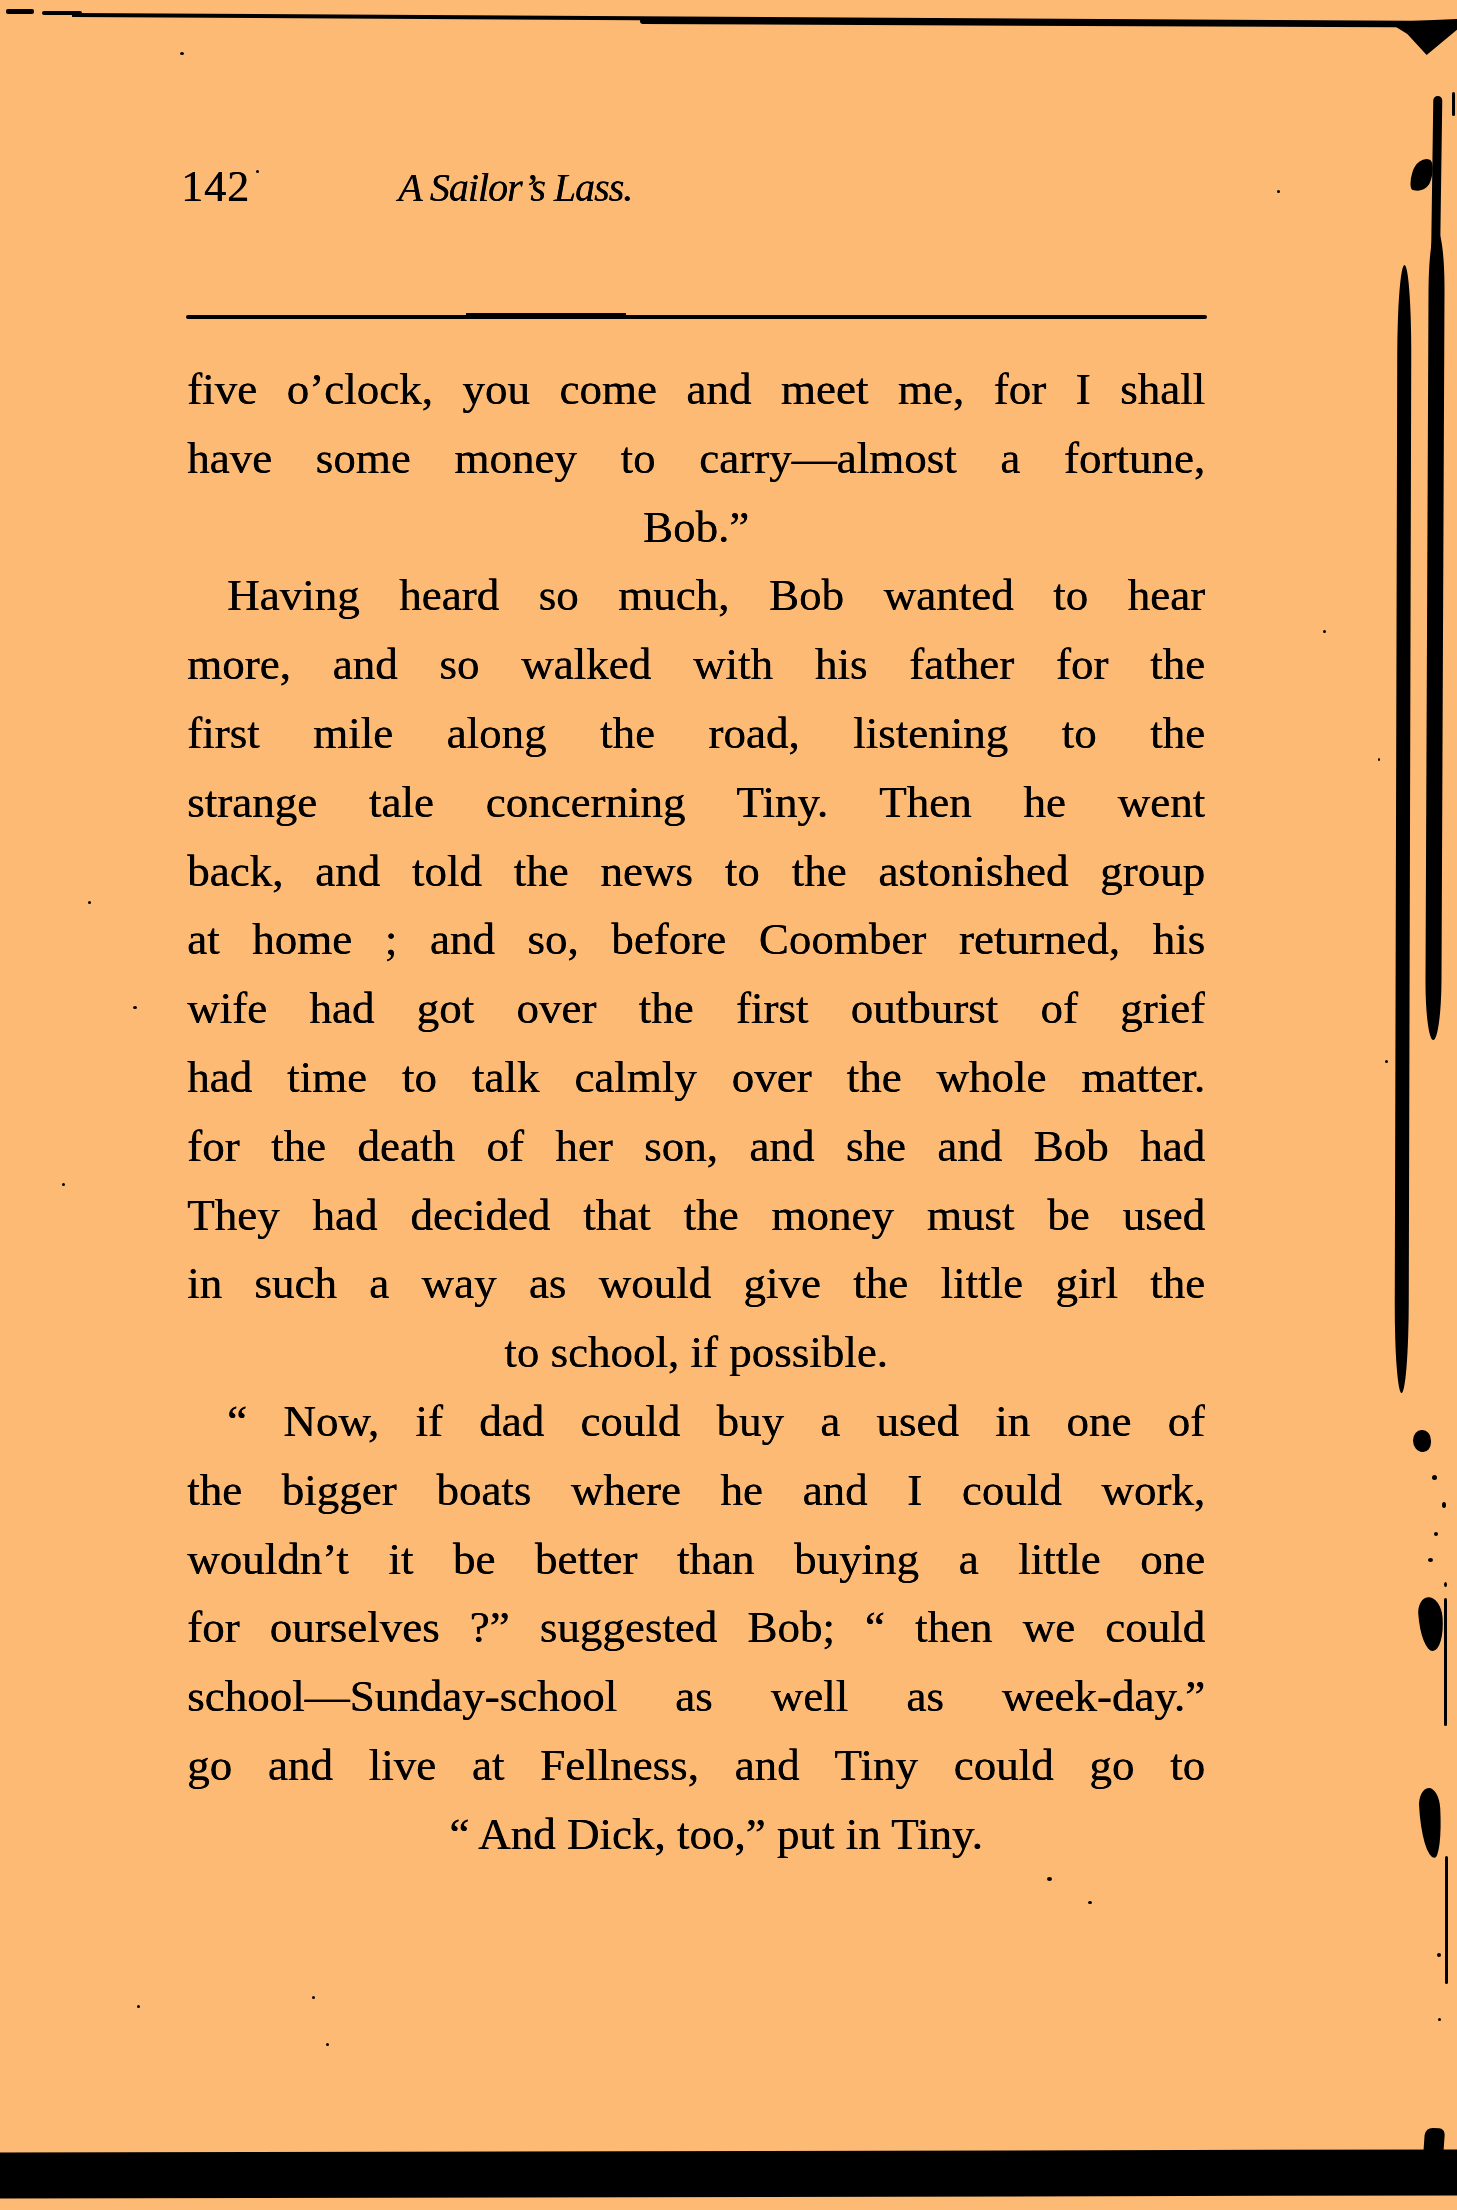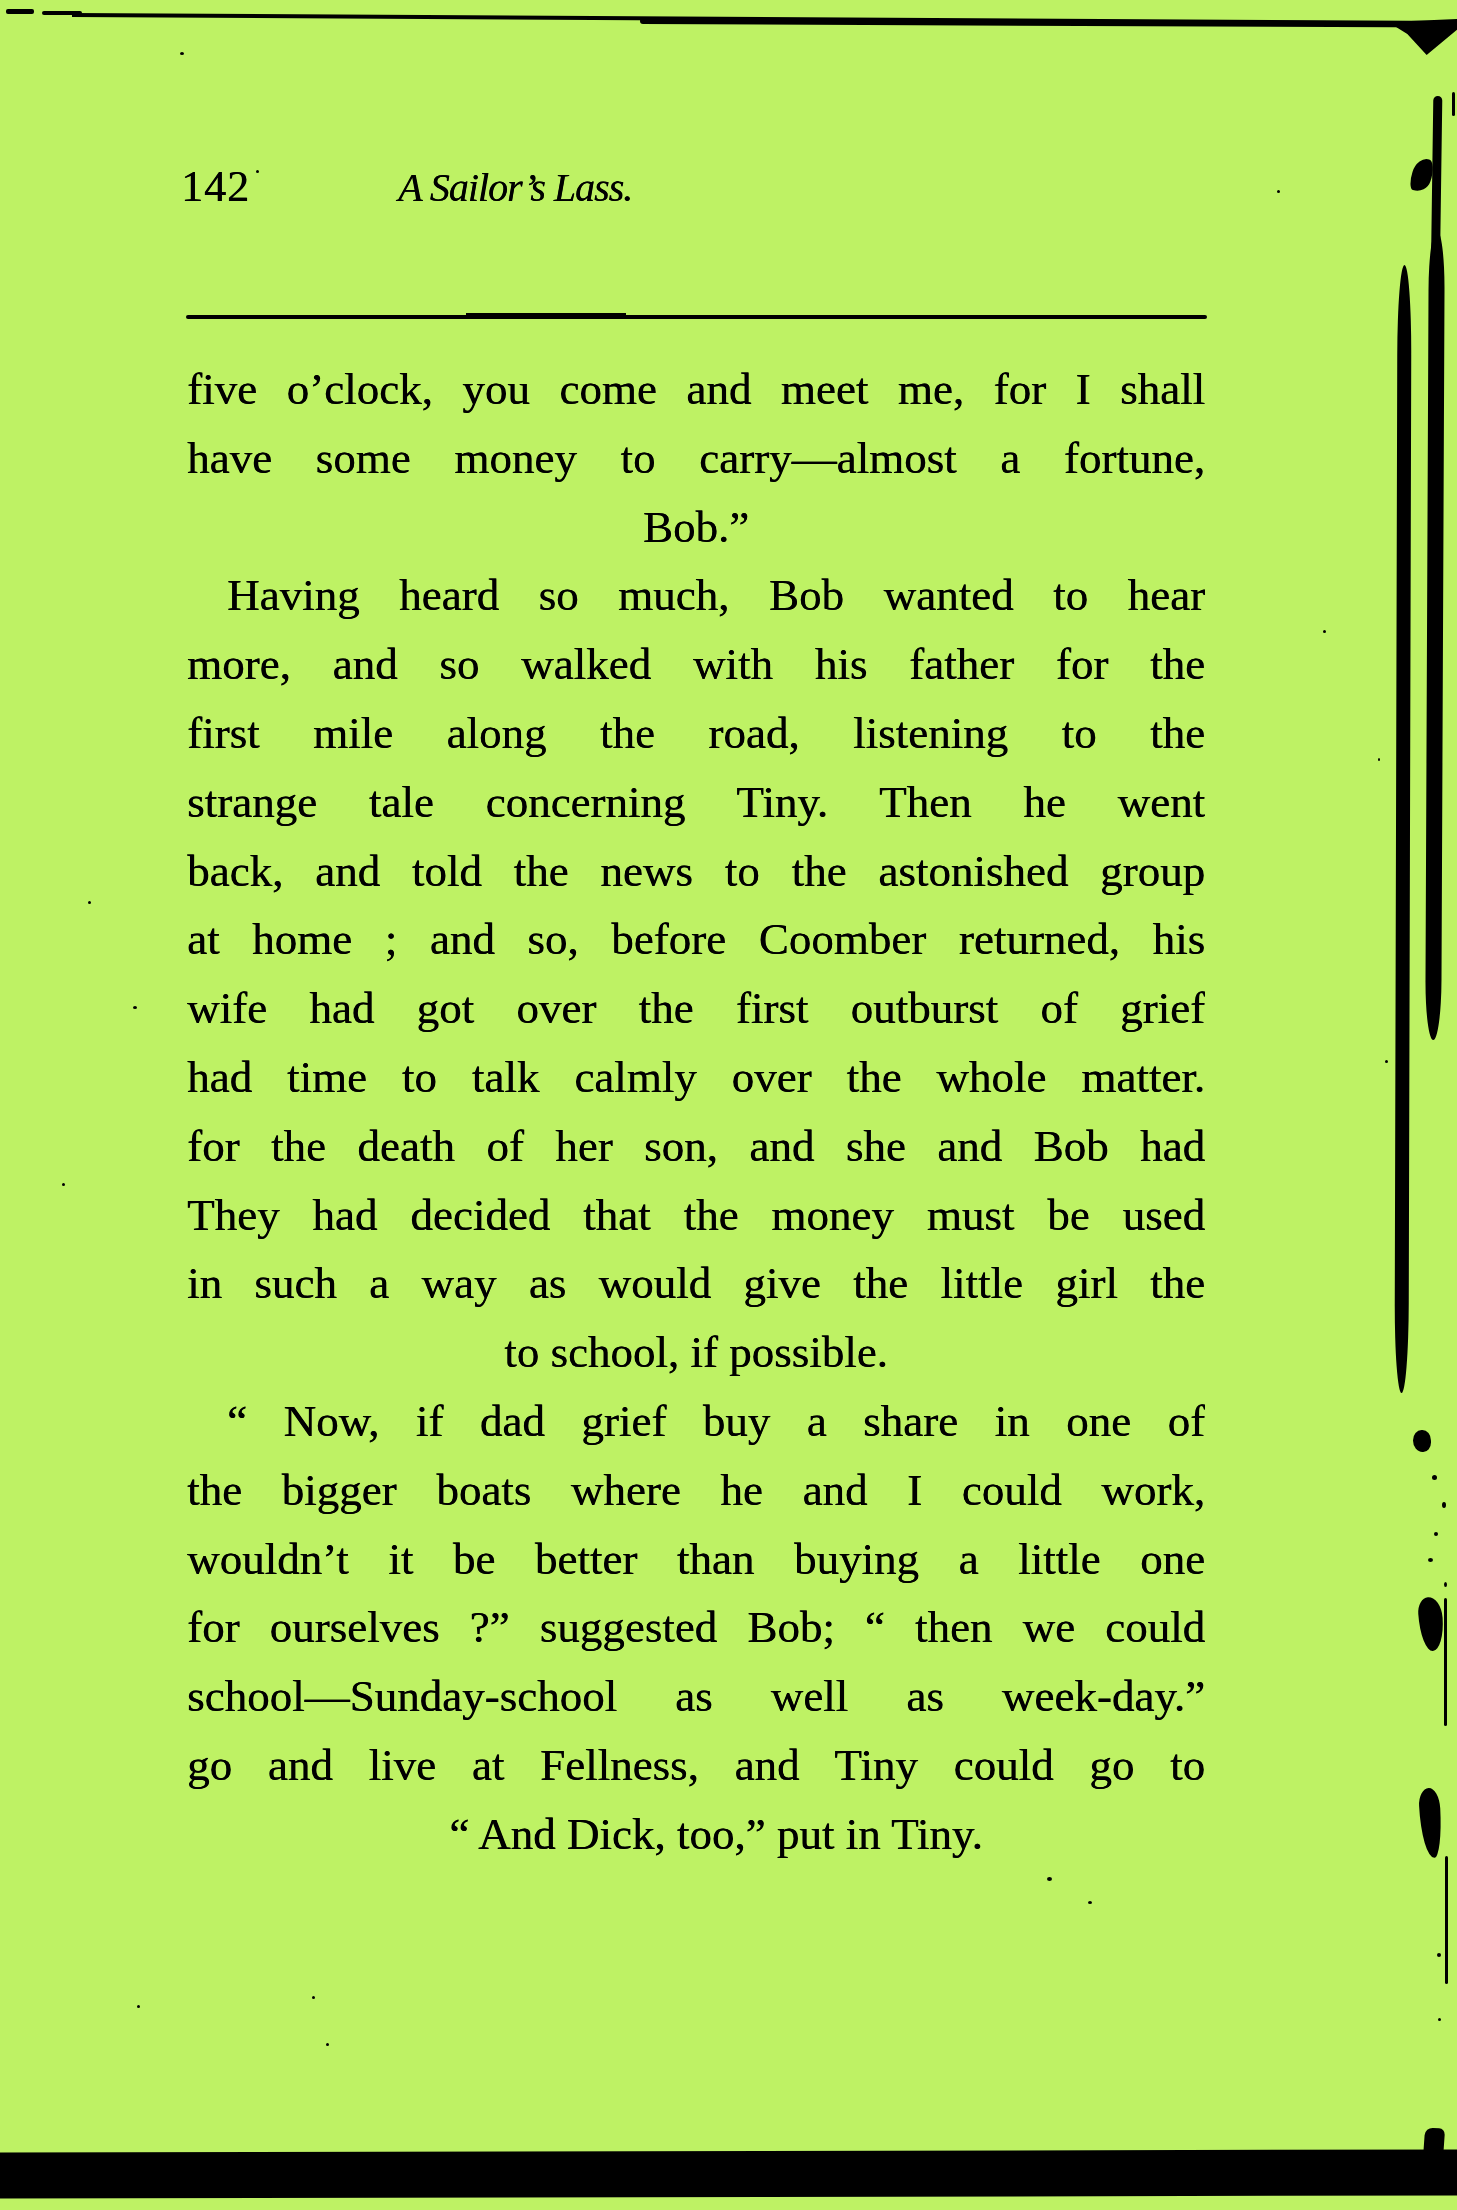--- a/index.html
+++ b/index.html
@@ -1,19 +1,19 @@
 <!DOCTYPE html>
 <html><head>
 <meta charset="utf-8">
 <style>
   html,body{margin:0;padding:0;background:#e8e8e8;}
   .page{
     position:relative;
     width:1457px;height:2210px;
-    background:#bef264;
+    background:#fdba74;
     color:#000;
     font-family:"Liberation Serif","DejaVu Serif",serif;
     overflow:hidden;
     margin:0 auto;
   }
   
   .pagenum{
     position:absolute;left:181px;top:162px;
     font-size:44px;line-height:50px;
     letter-spacing:1px;
@@ -100,21 +100,21 @@
       <div class="line just">first mile along the road, listening to the</div>
       <div class="line just">strange tale concerning Tiny. Then he went</div>
       <div class="line just">back, and told the news to the astonished group</div>
       <div class="line just">at home ; and so, before Coomber returned, his</div>
       <div class="line just">wife had got over the first outburst of grief</div>
       <div class="line just">had time to talk calmly over the whole matter.</div>
       <div class="line just">for the death of her son, and she and Bob had</div>
       <div class="line just">They had decided that the money must be used</div>
       <div class="line just">in such a way as would give the little girl the</div>
       <div class="line">to school, if possible.</div>
-      <div class="line just indent">“ Now, if dad grief buy a share in one of</div>
+      <div class="line just indent">“ Now, if dad could buy a used in one of</div>
       <div class="line just">the bigger boats where he and I could work,</div>
       <div class="line just">wouldn’t it be better than buying a little one</div>
       <div class="line just">for ourselves ?” suggested Bob; “ then we could</div>
       <div class="line just">school—Sunday-school as well as week-day.”</div>
       <div class="line just">go and live at Fellness, and Tiny could go to</div>
       <div class="line indent">“ And Dick, too,” put in Tiny.</div>
     </div>
 
   <div class="art edge-tick"></div>
   <div class="art hook"></div>

